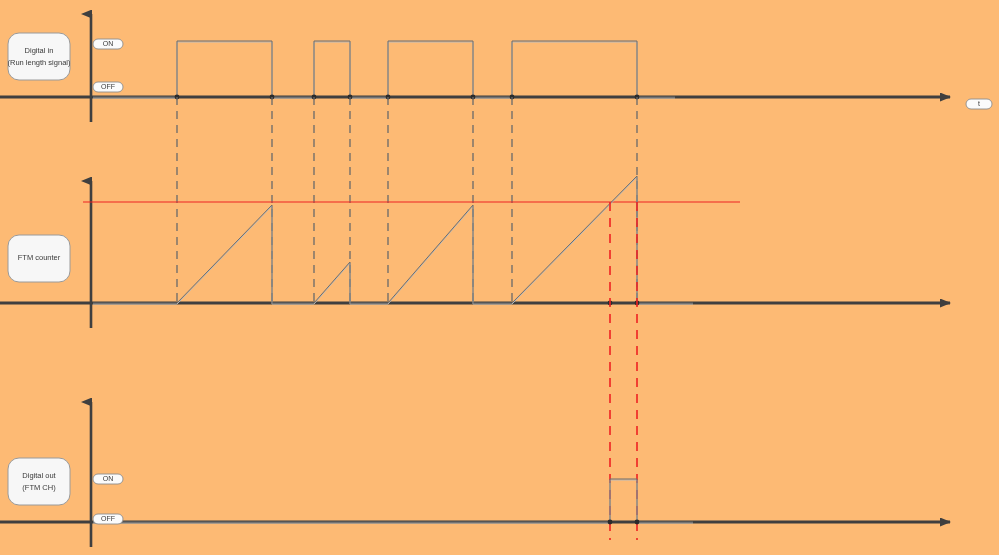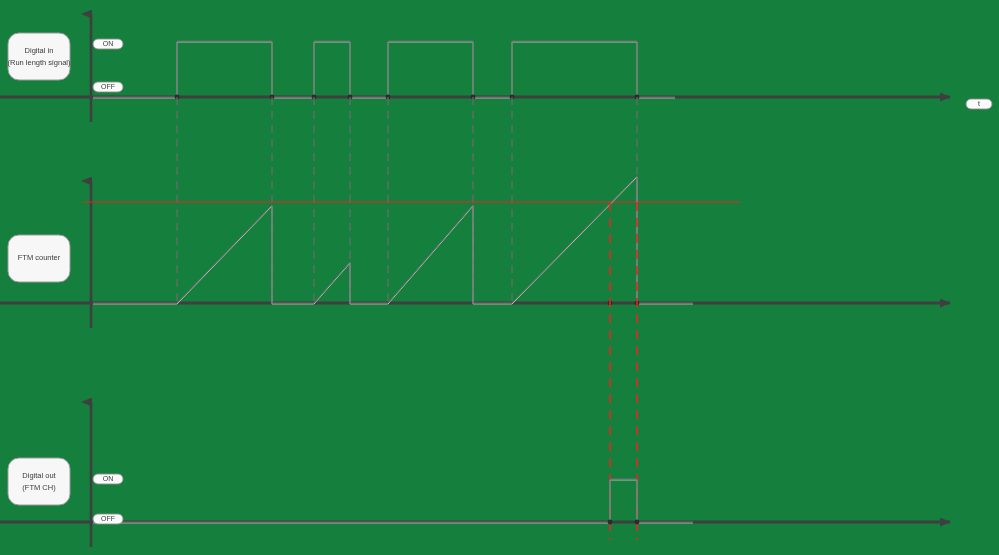--- a/index.html
+++ b/index.html
@@ -7,21 +7,21 @@
     padding: 0;
     background: #ffffff;
   }
   body {
     font-family: "Liberation Sans", sans-serif;
   }
   #diagram-root {
     position: relative;
     width: 999px;
     height: 555px;
-    background: #15803d;
+    background: #fdba74;
     overflow: hidden;
   }
   svg#diagram-svg {
     position: absolute;
     left: 0;
     top: 0;
     width: 999px;
     height: 555px;
     display: block;
   }

